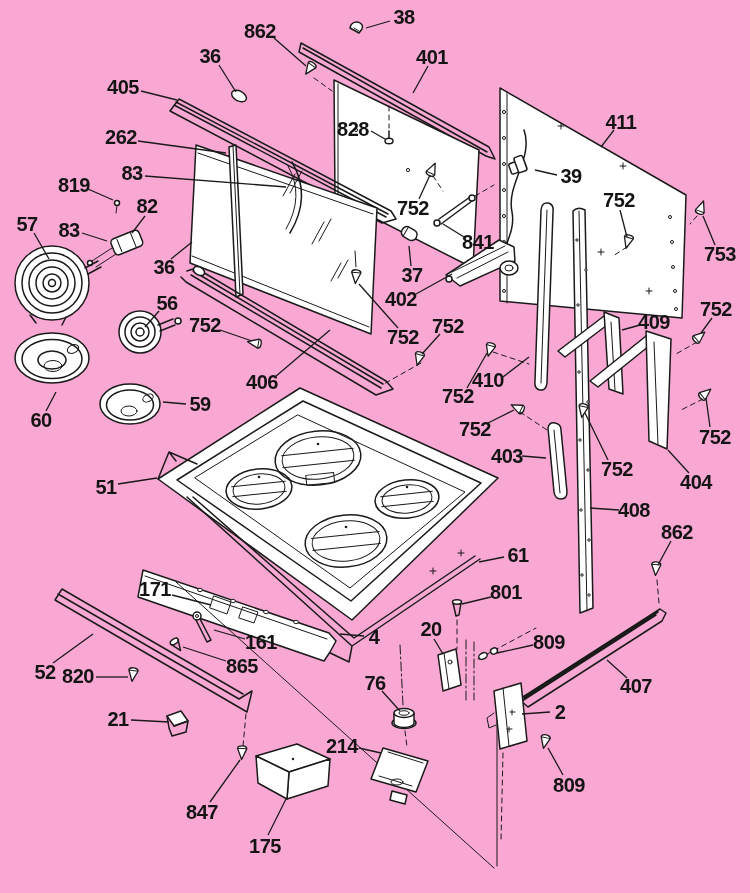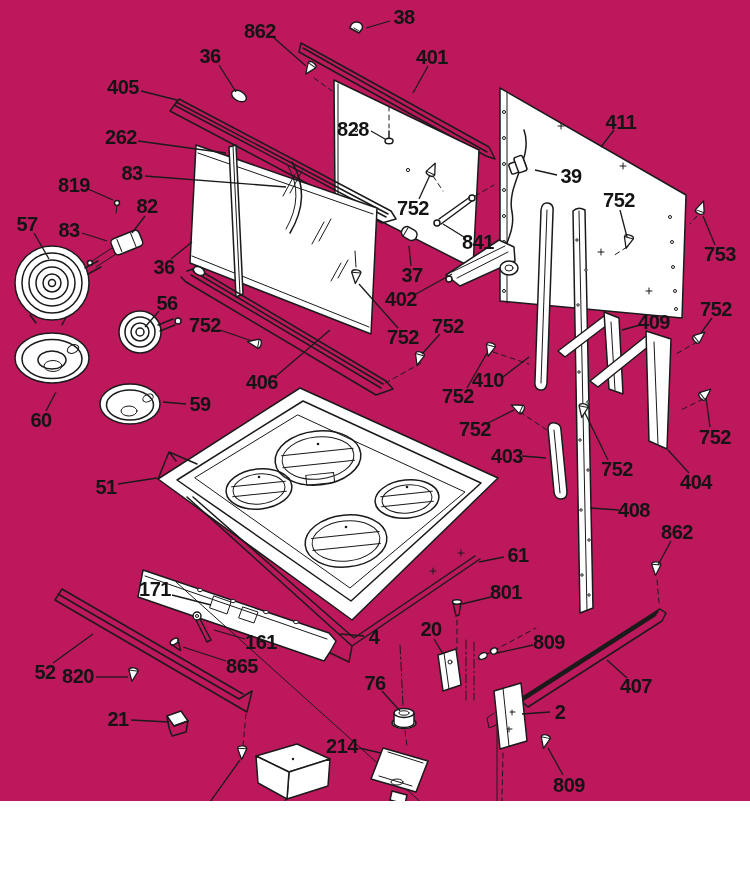--- a/index.html
+++ b/index.html
@@ -1,16 +1,16 @@
 <!DOCTYPE html>
 <html><head>
 <meta charset="utf-8">
 <style>
   html,body{margin:0;padding:0;background:#fff;}
-  .stage{position:relative;width:750px;height:801px;background:#be185d;overflow:hidden;
+  .stage{position:relative;width:750px;height:893px;background:#f9a8d4;overflow:hidden;
          font-family:"Liberation Sans", sans-serif;text-decoration:underline;}
   svg{position:absolute;left:0;top:0;}
   .ln{stroke:#1a1a1a;stroke-width:1.5;fill:none;stroke-linecap:round;stroke-linejoin:round;}
   .fw{stroke:#1a1a1a;stroke-width:1.5;fill:#ffffff;stroke-linejoin:round;}
   .thin{stroke-width:1;}
   .dash{stroke-dasharray:5 4;stroke-width:1;}
   .dashdot{stroke-dasharray:9 3 2 3;stroke-width:1;}
   .lead{stroke:#1a1a1a;stroke-width:1.3;}
   .hole{stroke:#1a1a1a;stroke-width:1;fill:#fff;}
   .part-label{font:bold 20px "Liberation Sans", sans-serif;fill:#141414;letter-spacing:-0.5px;}

